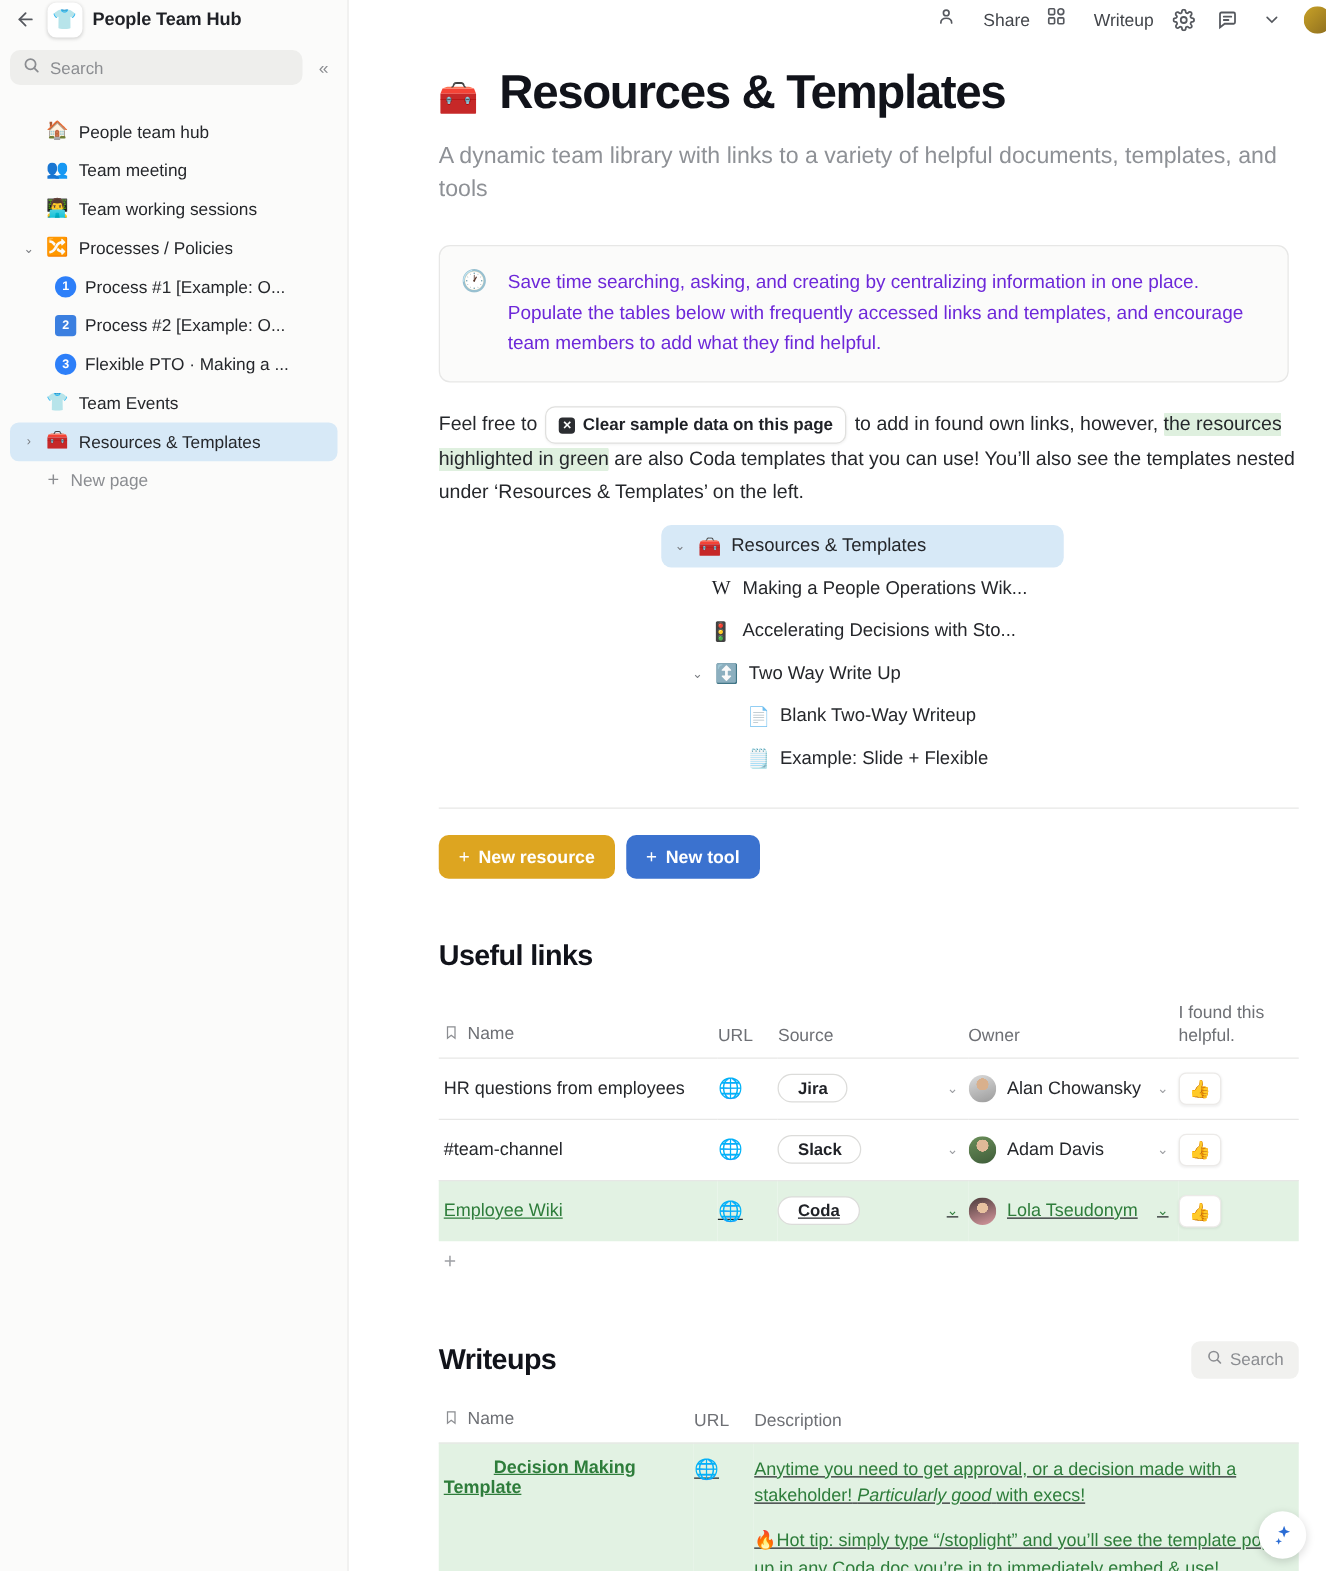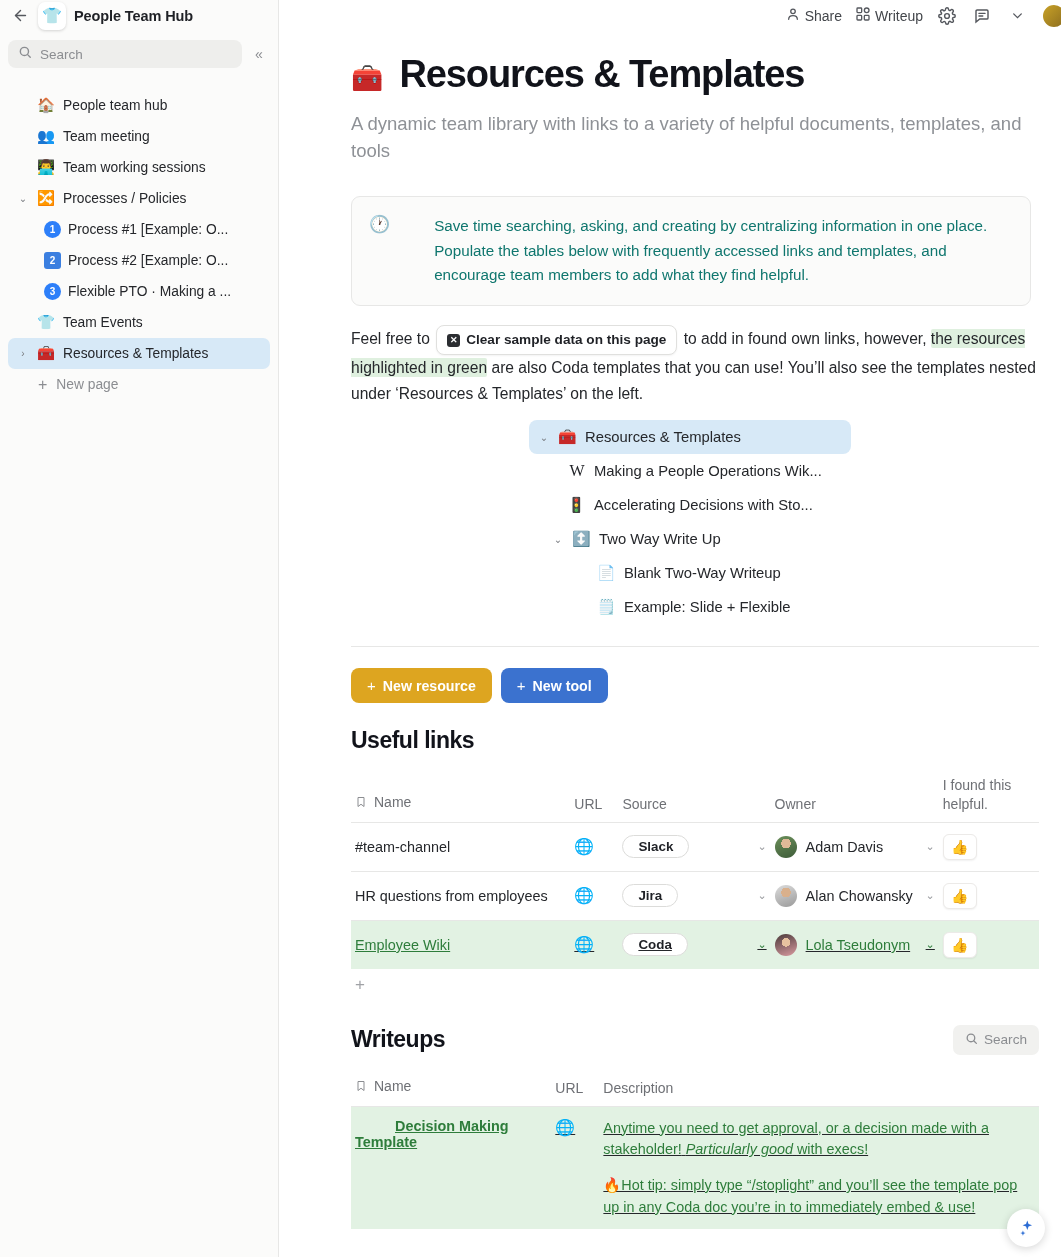--- a/index.html
+++ b/index.html
@@ -61,42 +61,42 @@
   .badge-num.sq { border-radius: 3px; background: #3b7fe0; }
   .nav-new { display: flex; align-items: center; height: 31px; padding-left: 30px; gap: 9px;
     cursor: pointer; border-radius: 7px; }
   .nav-new .plus { color: #8b8d91; font-size: 16px; line-height: 1; }
   .nav-new .txt { font-size: 13.8px; color: #8b8d91; }
 
   
   .main { flex: 1; height: 1257px; position: relative; overflow: hidden; background: #fff; }
   .topbar { height: 31px; display: flex; align-items: center; justify-content: flex-end;
     gap: 13px; padding-right: 8px; }
-  .tb-btn { display: flex; align-items: center; gap: 4px; cursor: pointer; color: #43464b; }
+  .tb-btn { display: flex; align-items: center; gap: 22px; cursor: pointer; color: #43464b; }
   .tb-btn .lbl { font-size: 14px; color: #43464b; }
   .tb-ico { width: 22px; height: 22px; display: flex; align-items: center; justify-content: center;
     cursor: pointer; color: #55585e; }
   .tb-avatar { width: 26px; height: 26px; border-radius: 50%;
     background: linear-gradient(135deg,#c9a227,#8c6d1f); flex: 0 0 26px;
     margin-right: -14px; border: 2px solid #fff; }
 
   .content { padding: 0 22px 0 72px; }
 
   .page-head { display: flex; align-items: flex-start; gap: 16px; margin-top: 22px; }
   .page-emoji { font-size: 26px; line-height: 1; margin-top: 12px; }
   .page-title { font-size: 38px; font-weight: bold; letter-spacing: -1.1px; color: #11131a; }
   .page-sub { margin-top: 14px; font-size: 18.5px; line-height: 1.48; color: #8e9196;
     max-width: 690px; margin-left: 0; }
 
   .callout {
     margin-top: 31px; border: 1px solid #e7e7e6; border-radius: 9px; background: #fbfbfa;
     padding: 17px 20px 17px 17px; display: flex; gap: 16px; max-width: 680px;
   }
   .callout-ico { font-size: 17px; line-height: 1.3; flex: 0 0 20px; }
-  .callout-txt { font-size: 15.2px; line-height: 1.63; color: #0f766e; margin-left: 28px; }
+  .callout-txt { font-size: 15.2px; line-height: 1.63; color: #6d28d9; }
 
   .para { margin-top: 19px; font-size: 15.6px; line-height: 1.63; color: #25272b; max-width: 690px; }
   .inline-btn {
     display: inline-flex; align-items: center; gap: 6px; border: 1px solid #e0e0de;
     background: #fff; border-radius: 8px; padding: 3px 10px; font-size: 13.6px;
     font-weight: bold; color: #1f2126; vertical-align: middle; cursor: pointer;
     box-shadow: 0 1px 2px rgba(0,0,0,.05); margin: 0 2px;
   }
   .xbox { width: 13px; height: 13px; border-radius: 3px; background: #2b2d31; color: #fff;
     font-size: 9px; display: inline-flex; align-items: center; justify-content: center; }
@@ -116,21 +116,21 @@
   .tree-row.lvl2 { padding-left: 68px; }
 
   .hr { height: 1px; background: #e7e7e6; margin: 22px 0 0 0; }
 
   .btn-row { display: flex; gap: 9px; margin-top: 21px; }
   .act-btn { display: inline-flex; align-items: center; gap: 7px; border: none;
     border-radius: 8px; padding: 9px 16px; font-size: 14.2px; font-weight: bold;
     color: #fff; cursor: pointer; font-family: "Liberation Sans", sans-serif; }
   .act-btn .p { font-size: 15px; font-weight: normal; }
 
-  .sec-head { display: flex; align-items: center; justify-content: space-between; margin-top: 24px; }
+  .sec-head { display: flex; align-items: center; justify-content: space-between; margin-top: 48px; }
   .sec-title { font-size: 23px; font-weight: bold; letter-spacing: -0.5px; color: #11131a; }
   .sec-search { display: flex; align-items: center; gap: 6px; background: #f1f1ef;
     border-radius: 7px; padding: 6px 12px; cursor: pointer; }
   .sec-search .t { font-size: 13.6px; color: #8b8d91; }
 
   
   table { border-collapse: collapse; width: 100%; margin-top: 22px; table-layout: fixed; }
   th { text-align: left; font-weight: normal; font-size: 14px; color: #6e7075;
     padding: 0 8px 8px 0; vertical-align: bottom; line-height: 1.35; }
   th.name-th { padding-left: 4px; }
@@ -388,53 +388,53 @@
               </span><span>Name</span>
             </th>
             <th>URL</th>
             <th>Source</th>
             <th>Owner</th>
             <th>I found this helpful.</th>
           </tr>
         </thead>
         <tbody>
           <tr>
+            <td class="name-td">HR questions from employees</td>
+            <td><span class="globe">🌐</span></td>
+            <td>
+                <div class="cellflex">
+                  <span class="chip">Jira</span>
+                  <span class="chev">⌄</span>
+                </div>
+              </td>
+            <td>
+                <div class="cellflex">
+                  <span class="owner">
+                    <span class="avatar av2"></span>
+                    <span class="owner-name">Alan Chowansky</span>
+                  </span>
+                  <span class="chev">⌄</span>
+                </div>
+              </td>
+            <td><span class="thumb-btn">👍</span></td>
+          </tr>
+          <tr>
             <td class="name-td">#team-channel</td>
             <td><span class="globe">🌐</span></td>
             <td>
                 <div class="cellflex">
                   <span class="chip">Slack</span>
                   <span class="chev">⌄</span>
                 </div>
               </td>
             <td>
                 <div class="cellflex">
                   <span class="owner">
                     <span class="avatar av1"></span>
                     <span class="owner-name">Adam Davis</span>
-                  </span>
-                  <span class="chev">⌄</span>
-                </div>
-              </td>
-            <td><span class="thumb-btn">👍</span></td>
-          </tr>
-          <tr>
-            <td class="name-td">HR questions from employees</td>
-            <td><span class="globe">🌐</span></td>
-            <td>
-                <div class="cellflex">
-                  <span class="chip">Jira</span>
-                  <span class="chev">⌄</span>
-                </div>
-              </td>
-            <td>
-                <div class="cellflex">
-                  <span class="owner">
-                    <span class="avatar av2"></span>
-                    <span class="owner-name">Alan Chowansky</span>
                   </span>
                   <span class="chev">⌄</span>
                 </div>
               </td>
             <td><span class="thumb-btn">👍</span></td>
           </tr>
           <tr class="green">
             <td class="name-td">Employee Wiki</td>
             <td><span class="globe">🌐</span></td>
             <td>

